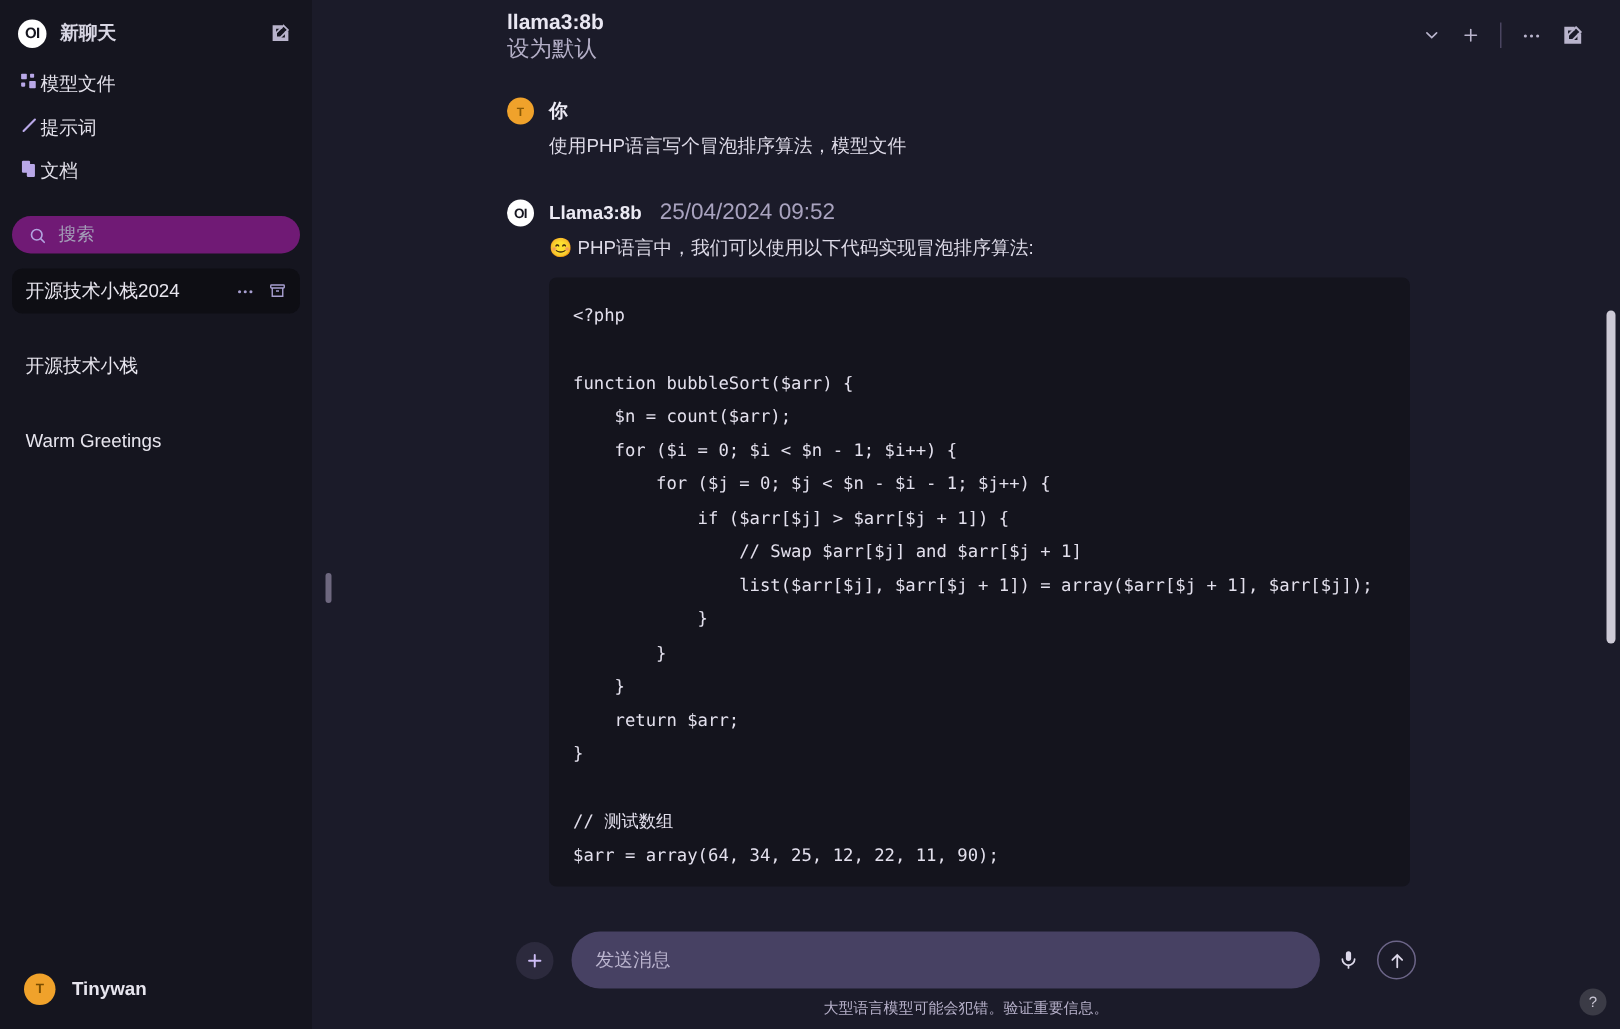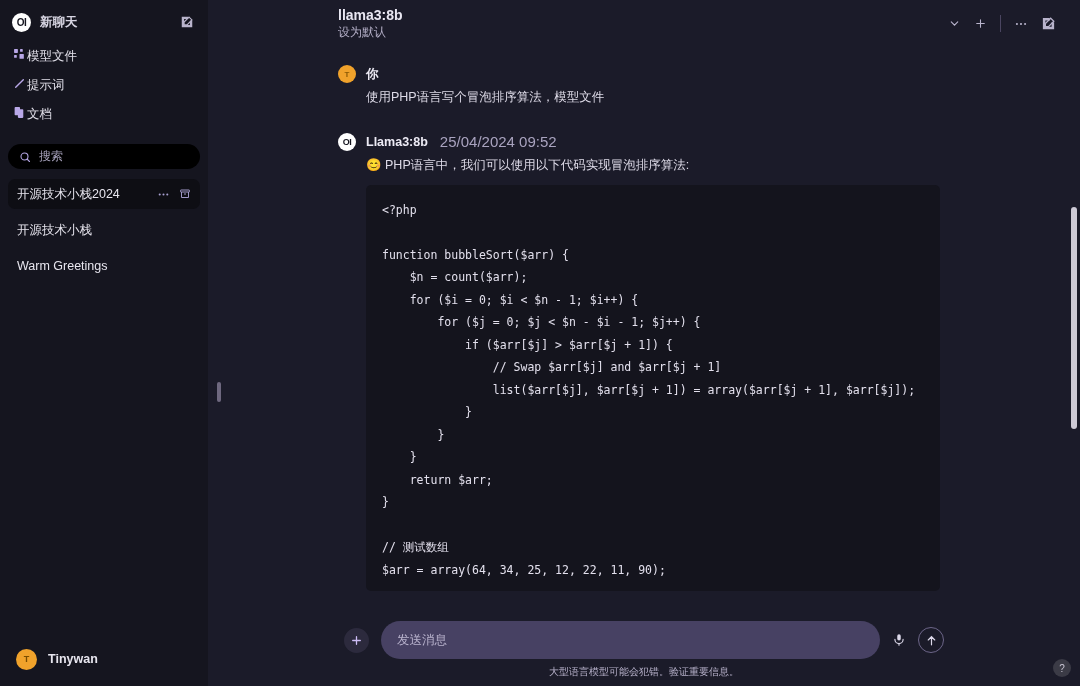--- a/index.html
+++ b/index.html
@@ -42,27 +42,27 @@
   .nav-list { margin-top: 4px; }
   .nav-item {
     display: flex; align-items: flex-start; 
     height: 29px; padding: 0 12px; cursor: pointer;
   }
   .nav-label { font-size: 12.5px; color: #e2e0ea; }
   .nav-ico { width: 15px; display:flex; align-items:center; justify-content:center; color:#b9a8e8; flex:0 0 15px;}
 
   .search-wrap { padding: 9px 8px 6px 8px; }
   .search-box {
-    height: 25px; background: #000000; border-radius: 13px;
+    height: 25px; background: #701a75; border-radius: 13px;
     display: flex; align-items: center; gap: 8px; padding: 0 11px;
     cursor: text;
   }
   .search-ph { font-size: 12px; color: #a49fb8; }
 
-  .chat-list { padding: 4px 8px 0 8px; display: flex; flex-direction: column; gap: 6px;}
+  .chat-list { padding: 4px 8px 0 8px; display: flex; flex-direction: column; gap: 20px;}
   .chat-item {
     height: 30px; border-radius: 7px; padding: 0 9px;
     display: flex; align-items: center; cursor: pointer;
   }
   .chat-item.active { background: #0e0e14; }
   .chat-title { font-size: 12.5px; color: #e7e5ee; flex: 1; white-space: nowrap; overflow:hidden;}
   .chat-actions { display: flex; align-items: center; gap: 9px; color: #a79fd0; }
 
   .sb-bottom {
     margin-top: auto; height: 54px;
@@ -82,21 +82,21 @@
     flex: 1; height: 686px; background: #1b1b29;
     display: flex; flex-direction: column; position: relative;
   }
   .topbar {
     height: 47px; flex: 0 0 47px;
     display: flex; align-items: center; padding: 0 24px 0 130px;
     position: relative;
   }
   .title-col { display: flex; flex-direction: column; gap: 1px; }
   .model-title { font-size: 14px; font-weight: bold; color: #e9e7f2; }
-  .model-sub { font-size: 12px; color: #b3aec6; font-family: Liberation Serif, serif; }
+  .model-sub { font-size: 15px; color: #b3aec6; font-family: Liberation Serif, serif; }
   .topbar-right {
     margin-left: auto; display: flex; align-items: center; gap: 13px; color: #b4aed0;
   }
   .vsep { width: 1px; height: 17px; background: #4a4560; }
 
   .chat-scroll {
     flex: 1; overflow: hidden; position: relative;
     padding: 12px 0 0 0;
   }
   .msg { padding: 6px 140px 0 130px; position: relative; }

